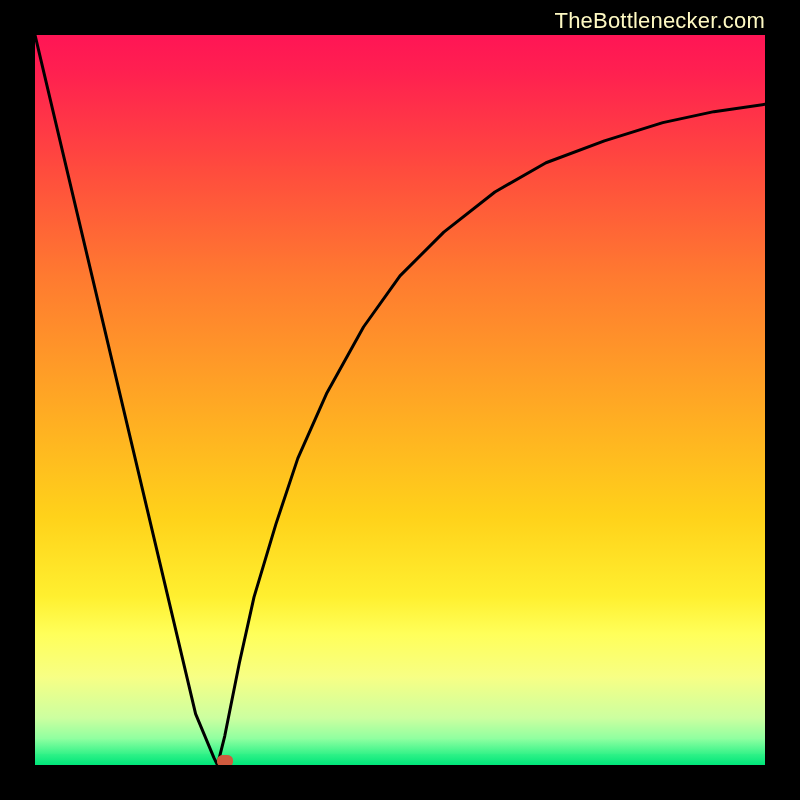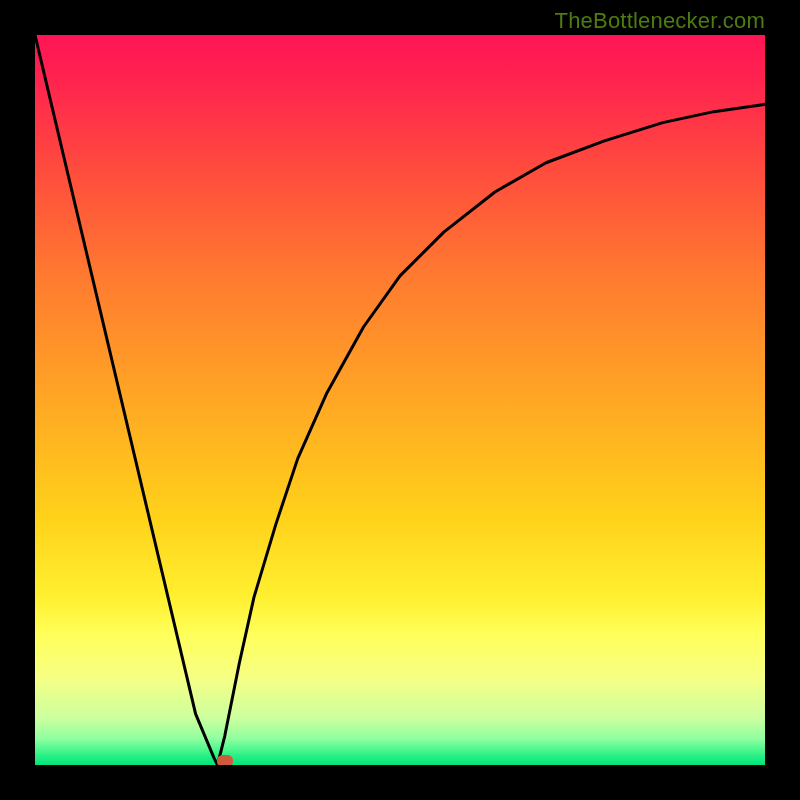--- a/index.html
+++ b/index.html
@@ -21,21 +21,21 @@
   }
   .gradient-band {
     position: absolute;
     left: 0;
     width: 100%;
   }
   .attribution {
     position: absolute;
     top: 8px;
     right: 35px;
-    color: #4d7c0f;
+    color: #fef9c3;
     font-size: 22px;
     font-weight: 500;
     letter-spacing: 0.2px;
     white-space: nowrap;
   }
   svg.lines {
     position: absolute;
     left: 0;
     top: 0;
     width: 100%;

